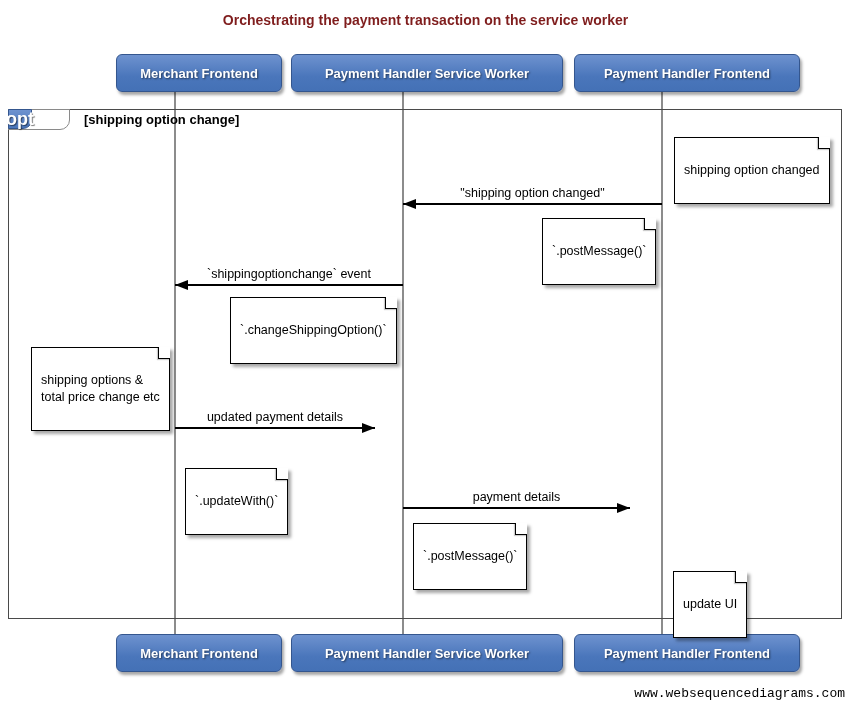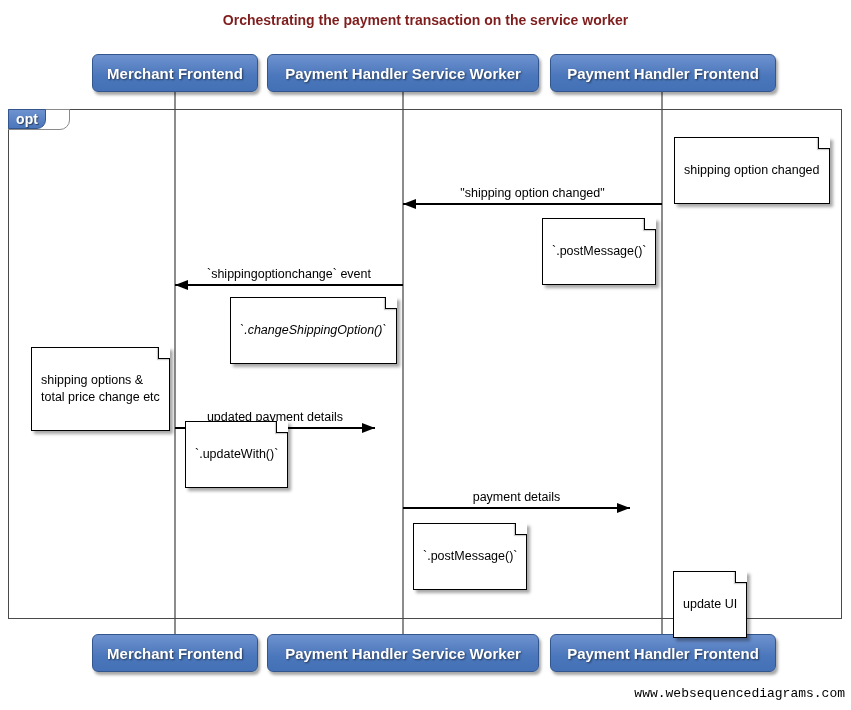--- a/index.html
+++ b/index.html
@@ -8,36 +8,37 @@
     font-family:"Liberation Sans", sans-serif; overflow:hidden;
   }
   .title {
     position:absolute; left:0; top:12px; width:851px; text-align:center;
     font-size:14px; font-weight:bold; color:#7f1d1d;
   }
   .actor {
     position:absolute; height:38px; box-sizing:border-box;
     background:linear-gradient(180deg,#6e92cf 0%, #4a76bb 60%, #4471b6 100%);
     border:1px solid #34568e; border-radius:6px;
-    color:#fff; font-weight:bold; font-size:15px;
+    color:#fff; font-weight:bold; font-size:13px;
     display:flex; align-items:center; justify-content:center;
     text-shadow:1px 1px 2px rgba(0,0,0,0.55);
     box-shadow:2px 3px 3px rgba(0,0,0,0.35);
     white-space:nowrap;
+    margin-left:24px;
   }
   .lifeline { position:absolute; width:2px; background:#8c8c8c; top:91px; height:543px; }
   .frame { position:absolute; left:8px; top:109px; width:834px; height:510px;
     border:1px solid #4a4a4a; box-sizing:border-box; }
   .frame-tab-outline { position:absolute; left:8px; top:109px; width:62px; height:21px;
     box-sizing:border-box; background:#fff; border:1px solid #8a8a8a;
     border-bottom-right-radius:10px; }
-  .frame-tab { position:absolute; left:8px; top:109px; width:38px; height:20px;
+  .frame-tab { position:absolute; left:8px; top:109px; width:24px; height:20px;
     box-sizing:border-box; background:linear-gradient(180deg,#6e92cf,#4a76bb);
     border:1px solid #34568e; border-bottom-right-radius:9px;
-    color:#fff; font-size:14px; font-weight:bold;
+    color:#fff; font-size:18px; font-weight:bold;
     display:flex; align-items:center; justify-content:center;
     text-shadow:1px 1px 1px rgba(0,0,0,0.5); }
   .guard { position:absolute; left:84px; top:110px; height:20px; line-height:20px;
     font-size:13px; font-weight:bold; color:#000; }
   .msg { position:absolute; height:24px; }
   .msg-label { position:absolute; left:0; right:0; bottom:5px; text-align:center;
     font-size:12.5px; color:#000; white-space:nowrap; }
   .msg-line { position:absolute; left:0; right:0; bottom:0; height:2px; background:#000; }
   .head { position:absolute; bottom:-4px; width:0; height:0;
     border-top:5px solid transparent; border-bottom:5px solid transparent; }
@@ -58,20 +59,21 @@
 
   <div class="title">Orchestrating the payment transaction on the service worker</div>
 
   <div class="lifeline" style="left:174px"></div>
   <div class="lifeline" style="left:402px"></div>
   <div class="lifeline" style="left:661px"></div>
 
   <div class="frame"></div>
   <div class="frame-tab-outline"></div>
   <div class="frame-tab">opt</div>
+  <div class="guard">[shipping option change]</div>
 
   <div class="msg" style="left:403px; top:181px; width:259px;">
     <div class="msg-label">"shipping option changed"</div>
     <div class="msg-line"></div>
     <div class="head head-left"></div>
   </div>
   <div class="msg" style="left:175px; top:262px; width:228px;">
     <div class="msg-label">`shippingoptionchange` event</div>
     <div class="msg-line"></div>
     <div class="head head-left"></div>
@@ -88,30 +90,30 @@
   </div>
 
   <div class="note" style="left:674px; top:137px;">
     <span>shipping option changed</span>
     <span class="fold"></span>
   </div>
   <div class="note" style="left:542px; top:218px;">
     <span>`.postMessage()`</span>
     <span class="fold"></span>
   </div>
-  <div class="note" style="left:230px; top:297px;font-style:italic;">
+  <div class="note" style="left:230px; top:297px;">
     <span>`.changeShippingOption()`</span>
     <span class="fold"></span>
   </div>
   <div class="note" style="left:31px; top:347px;">
     <span>shipping options &amp;
 total price change etc</span>
     <span class="fold"></span>
   </div>
-  <div class="note" style="left:185px; top:421px;text-align:right;">
+  <div class="note" style="left:185px; top:468px;text-align:right;">
     <span>`.updateWith()`</span>
     <span class="fold"></span>
   </div>
   <div class="note" style="left:413px; top:523px;">
     <span>`.postMessage()`</span>
     <span class="fold"></span>
   </div>
   <div class="note" style="left:673px; top:571px;">
     <span>update UI</span>
     <span class="fold"></span>

